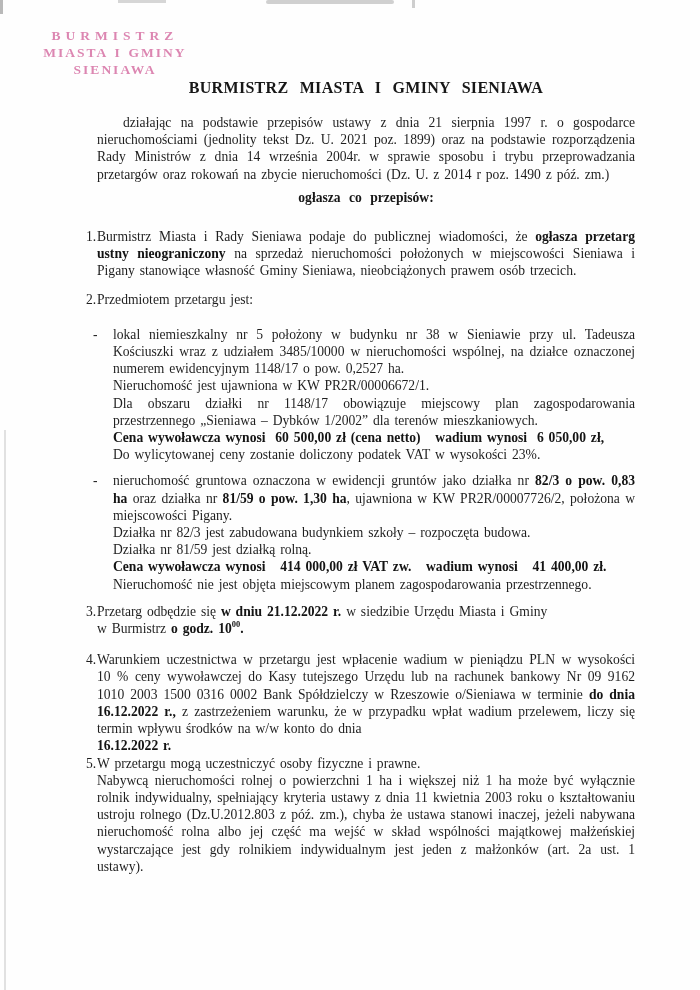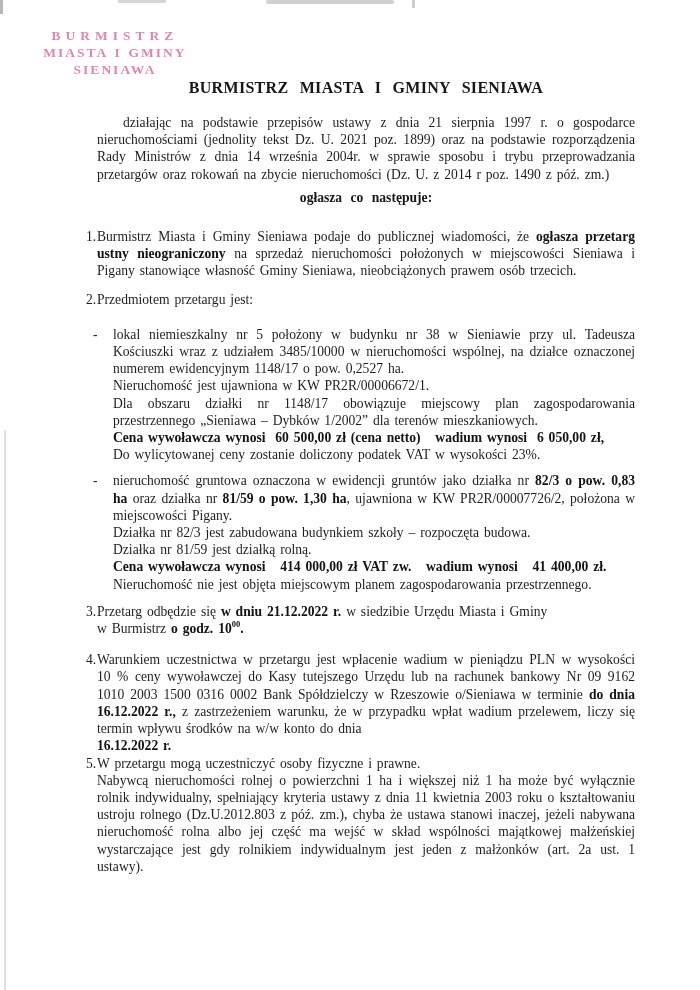--- a/index.html
+++ b/index.html
@@ -102,25 +102,25 @@
     <div class="s2">MIASTA I GMINY</div>
     <div class="s3">SIENIAWA</div>
   </div>
 
   <div class="content">
 
     <h1 class="title">BURMISTRZ MIASTA I GMINY SIENIAWA</h1>
 
     <p class="intro">działając na podstawie przepisów ustawy z dnia 21 sierpnia 1997 r. o gospodarce nieruchomościami (jednolity tekst Dz. U. 2021 poz. 1899) oraz na podstawie rozporządzenia Rady Ministrów z dnia 14 września 2004r. w sprawie sposobu i trybu przeprowadzania przetargów oraz rokowań na zbycie nieruchomości (Dz. U. z 2014 r poz. 1490 z póź. zm.)</p>
 
-    <p class="announce">ogłasza co następuje:</p>
+    <p class="announce">ogłasza co przepisów:</p>
 
     <div class="item it1">
       <span class="num">1.</span>
-      <span class="body"><span>Burmistrz Miasta i Gminy Sieniawa podaje do publicznej wiadomości, że </span><span class="bold">ogłasza przetarg ustny nieograniczony</span><span> na sprzedaż nieruchomości położonych w miejscowości Sieniawa i Pigany stanowiące własność Gminy Sieniawa, nieobciążonych prawem osób trzecich.</span></span>
+      <span class="body"><span>Burmistrz Miasta i Rady Sieniawa podaje do publicznej wiadomości, że </span><span class="bold">ogłasza przetarg ustny nieograniczony</span><span> na sprzedaż nieruchomości położonych w miejscowości Sieniawa i Pigany stanowiące własność Gminy Sieniawa, nieobciążonych prawem osób trzecich.</span></span>
     </div>
 
     <div class="item it2">
       <span class="num">2.</span>
       <span class="body"><span>Przedmiotem przetargu jest:</span></span>
     </div>
 
     <div class="bullet bl1">
       <span class="marker">-</span>
       <span class="body"><span>lokal niemieszkalny nr 5 położony w budynku nr 38 w Sieniawie przy ul. Tadeusza Kościuszki wraz z udziałem 3485/10000 w nieruchomości wspólnej, na działce oznaczonej numerem ewidencyjnym 1148/17 o pow. 0,2527 ha.</span><br><span>Nieruchomość jest ujawniona w KW PR2R/00006672/1.</span><br><span>Dla obszaru działki nr 1148/17 obowiązuje miejscowy plan zagospodarowania przestrzennego „Sieniawa – Dybków 1/2002” dla terenów mieszkaniowych.</span><br><span class="bold nw">Cena wywoławcza wynosi&nbsp; 60 500,00 zł (cena netto)&nbsp;&nbsp; wadium wynosi&nbsp; 6 050,00 zł,</span><br><span>Do wylicytowanej ceny zostanie doliczony podatek VAT w wysokości 23%.</span></span>

